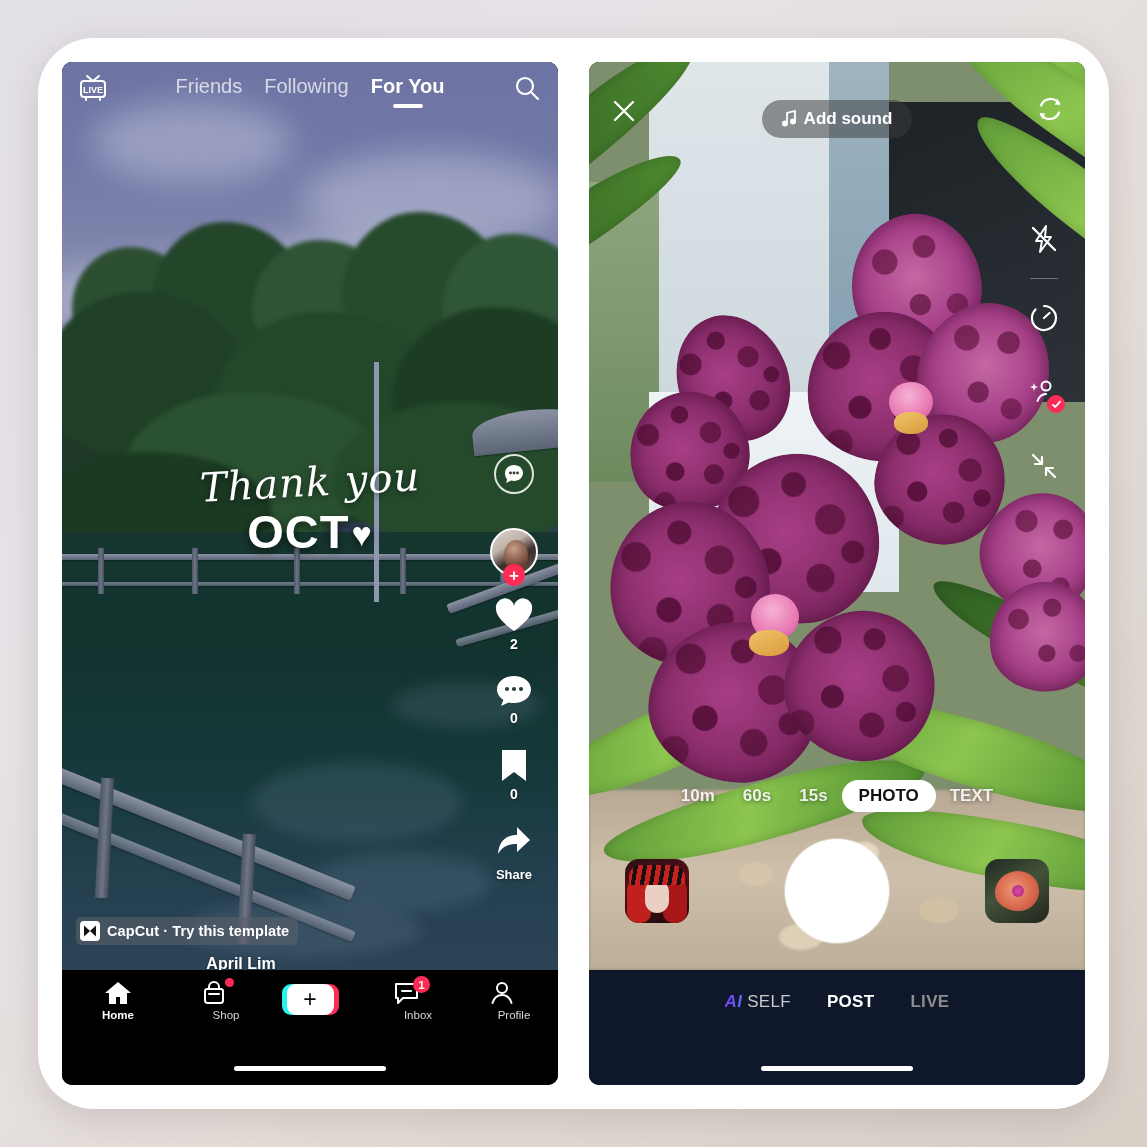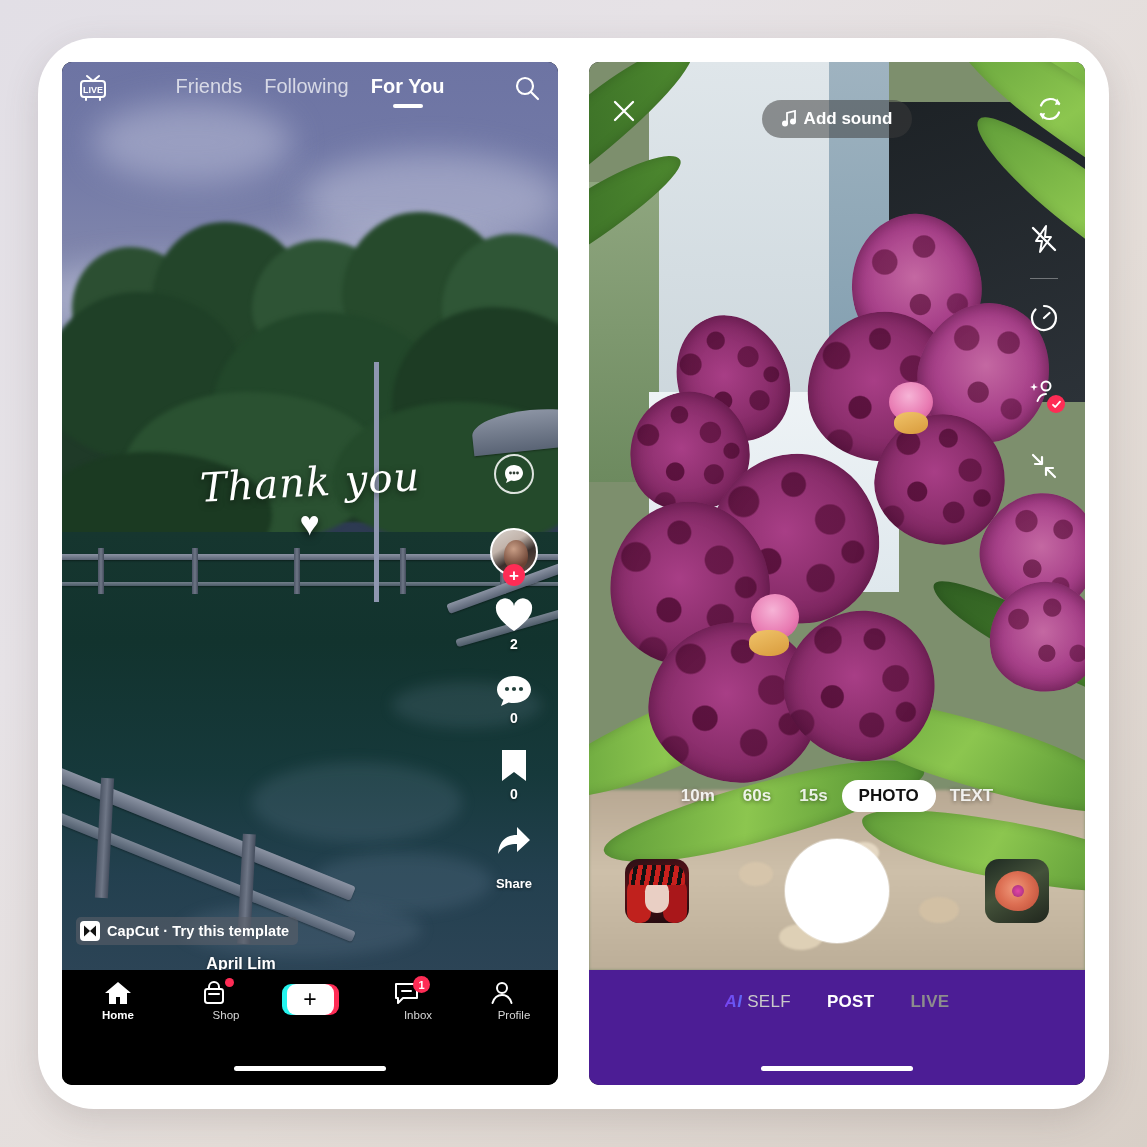--- a/index.html
+++ b/index.html
@@ -122,21 +122,21 @@
   }
   #feed-search { width:34px; height:34px; display:flex; align-items:center; justify-content:center; }
 
   
   #action-rail {
     position:absolute; right:12px; top:392px; width:64px; z-index:7;
     display:flex; flex-direction:column; align-items:center;
   }
   .act { display:flex; flex-direction:column; align-items:center; }
   .act-count { color:#fff; font-size:14px; font-weight:600; margin-top:2px; text-shadow:0 1px 3px rgba(0,0,0,0.5); }
-  .act-label { color:#fff; font-size:13px; font-weight:600; margin-top:18px; text-shadow:0 1px 3px rgba(0,0,0,0.5); }
+  .act-label { color:#fff; font-size:13px; font-weight:600; margin-top:9px; text-shadow:0 1px 3px rgba(0,0,0,0.5); }
 
   #avatar-wrap { position:relative; width:48px; height:48px; margin-top:16px; margin-bottom:22px; }
   #avatar {
     width:48px; height:48px; border-radius:50%; border:2px solid #fff; overflow:hidden;
     background: linear-gradient(150deg,#d8d2cd 0%, #c2b4ab 35%, #3a2f2c 60%, #6b5449 100%);
     position:relative;
   }
   #avatar::after{
     content:""; position:absolute; left:12px; top:10px; width:24px; height:30px;
     border-radius:50% 50% 46% 46%;
@@ -360,21 +360,21 @@
     border-radius: 52% 48% 46% 54% / 55% 50% 50% 45%;
     background: radial-gradient(circle at 45% 45%, #f09a7c 0%, #dc6e52 48%, #b94a36 100%);
   }
   #gallery-thumb .gcenter {
     position:absolute; left:27px; top:26px; width:12px; height:12px; border-radius:50%;
     background: radial-gradient(circle, #e445a8, #9e2f77);
   }
 
   
   #cam-bottombar {
-    position:absolute; left:0; bottom:0; width:100%; height:115px; background:#4c1d95; z-index:9;
+    position:absolute; left:0; bottom:0; width:100%; height:115px; background:#0f172a; z-index:9;
   }
   #cam-bottom-tabs {
     display:flex; align-items:center; justify-content:center; gap:36px; padding-top:22px;
   }
   .cam-tab { font-size:17px; font-weight:700; color:#8d8d8d; letter-spacing:0.3px; }
   .cam-tab.active { color:#fff; }
   .cam-tab .ai {
     background: linear-gradient(100deg,#7b3cf0,#5b6cf5);
     -webkit-background-clip: text; background-clip: text; color: transparent;
     font-style: italic; font-weight:700;
@@ -432,20 +432,21 @@
 
         <div class="rail" style="left:410px; top:348px; width:120px; height:40px; border-radius:50% 50% 0 0; transform:rotate(-6deg);"></div>
         <div class="rail" style="left:382px; top:520px; width:130px; height:10px; transform:rotate(-20deg); border-radius:3px;"></div>
         <div class="rail" style="left:392px; top:560px; width:126px; height:8px;  transform:rotate(-16deg); border-radius:3px; opacity:.85;"></div>
 
         <div class="post" style="left:312px; top:300px; width:5px; height:240px; background:#8e96b0;"></div>
 
         <div id="art-overlay">
           <div id="art-thankyou">Thank you</div>
           <div id="art-october">
+            <span>OCT</span>
             <span class="heart">♥</span>
           </div>
         </div>
       </div>
 
       <div id="feed-topnav">
         <div id="live-badge">
           <svg class="ic" width="30" height="28" viewBox="0 0 30 28" aria-hidden="true">
             <path d="M9 2 L15 7 L21 2" stroke="#fff" stroke-width="2" fill="none" stroke-linecap="round"></path>
             <rect x="3" y="7" width="24" height="16" rx="3" stroke="#fff" stroke-width="2" fill="none"></rect>

